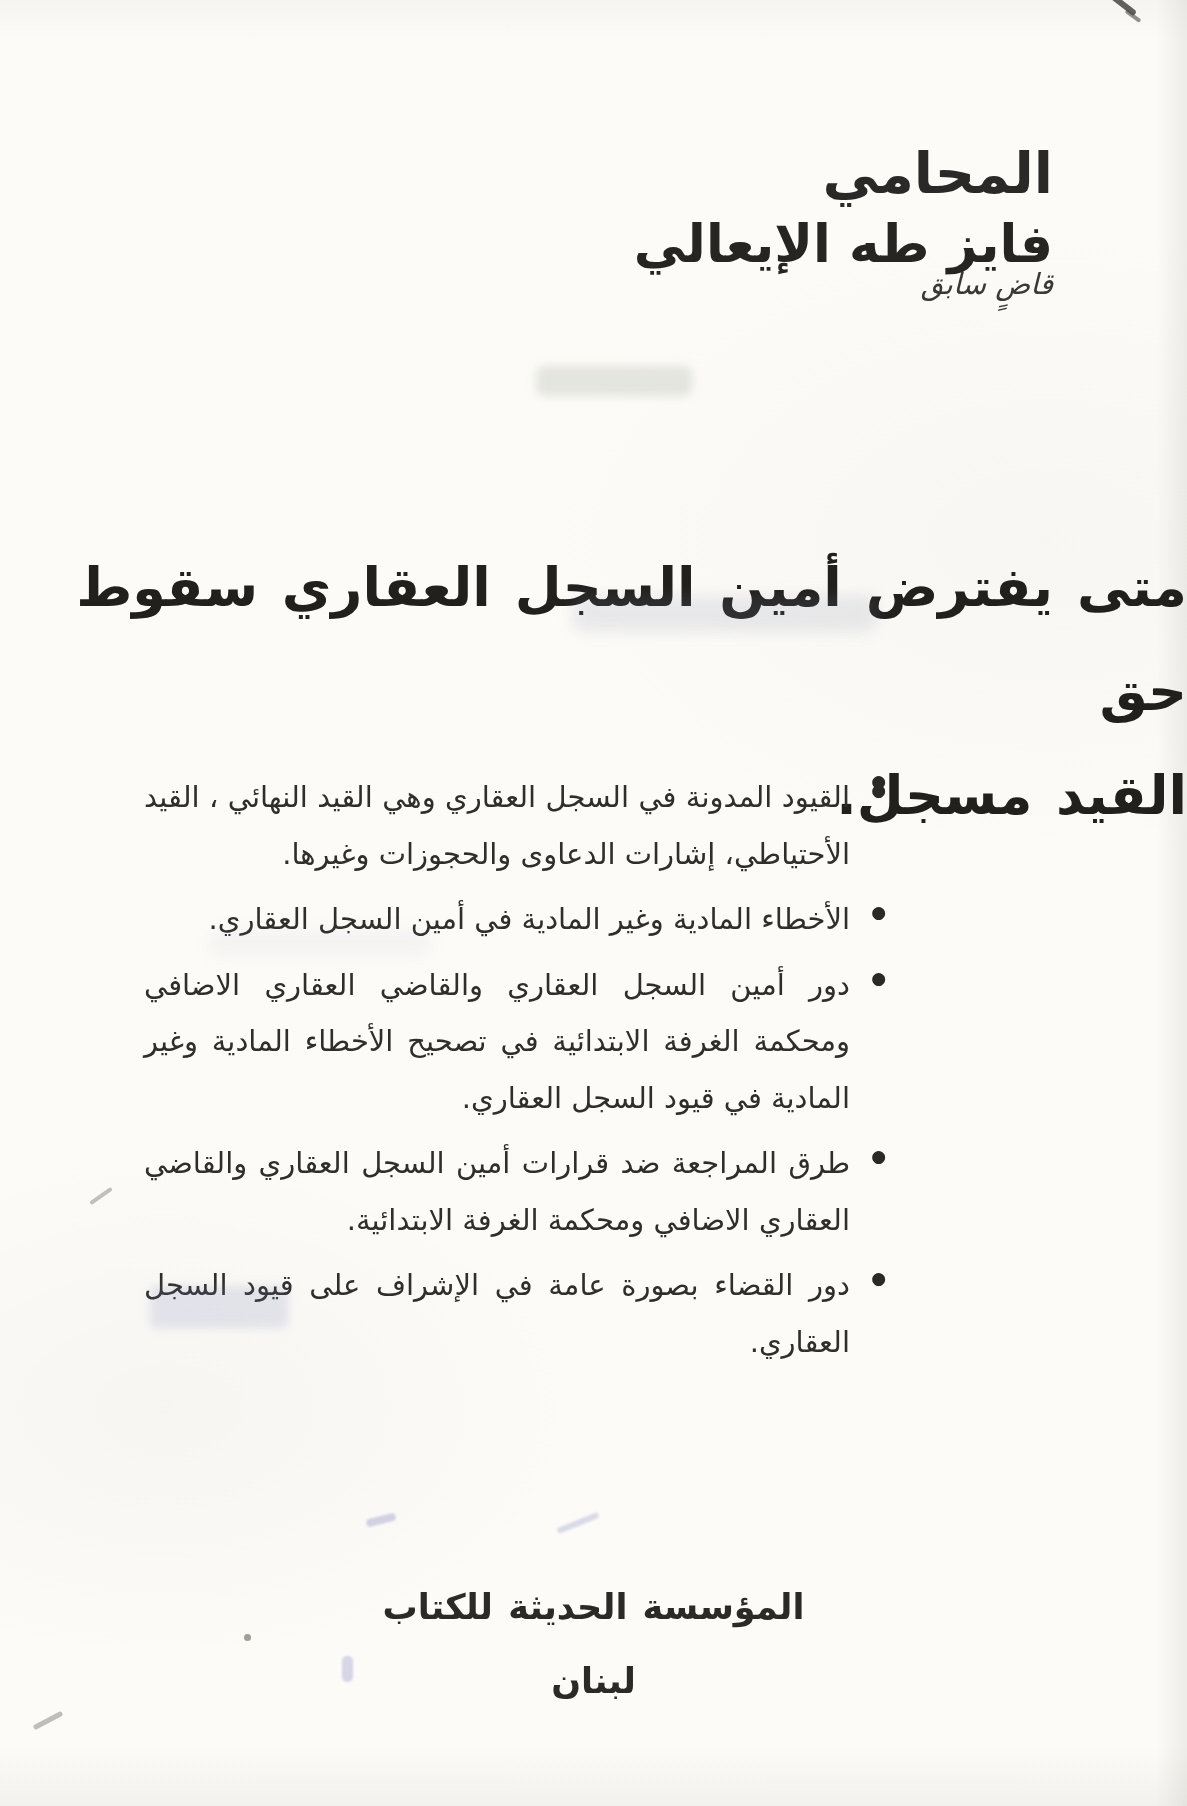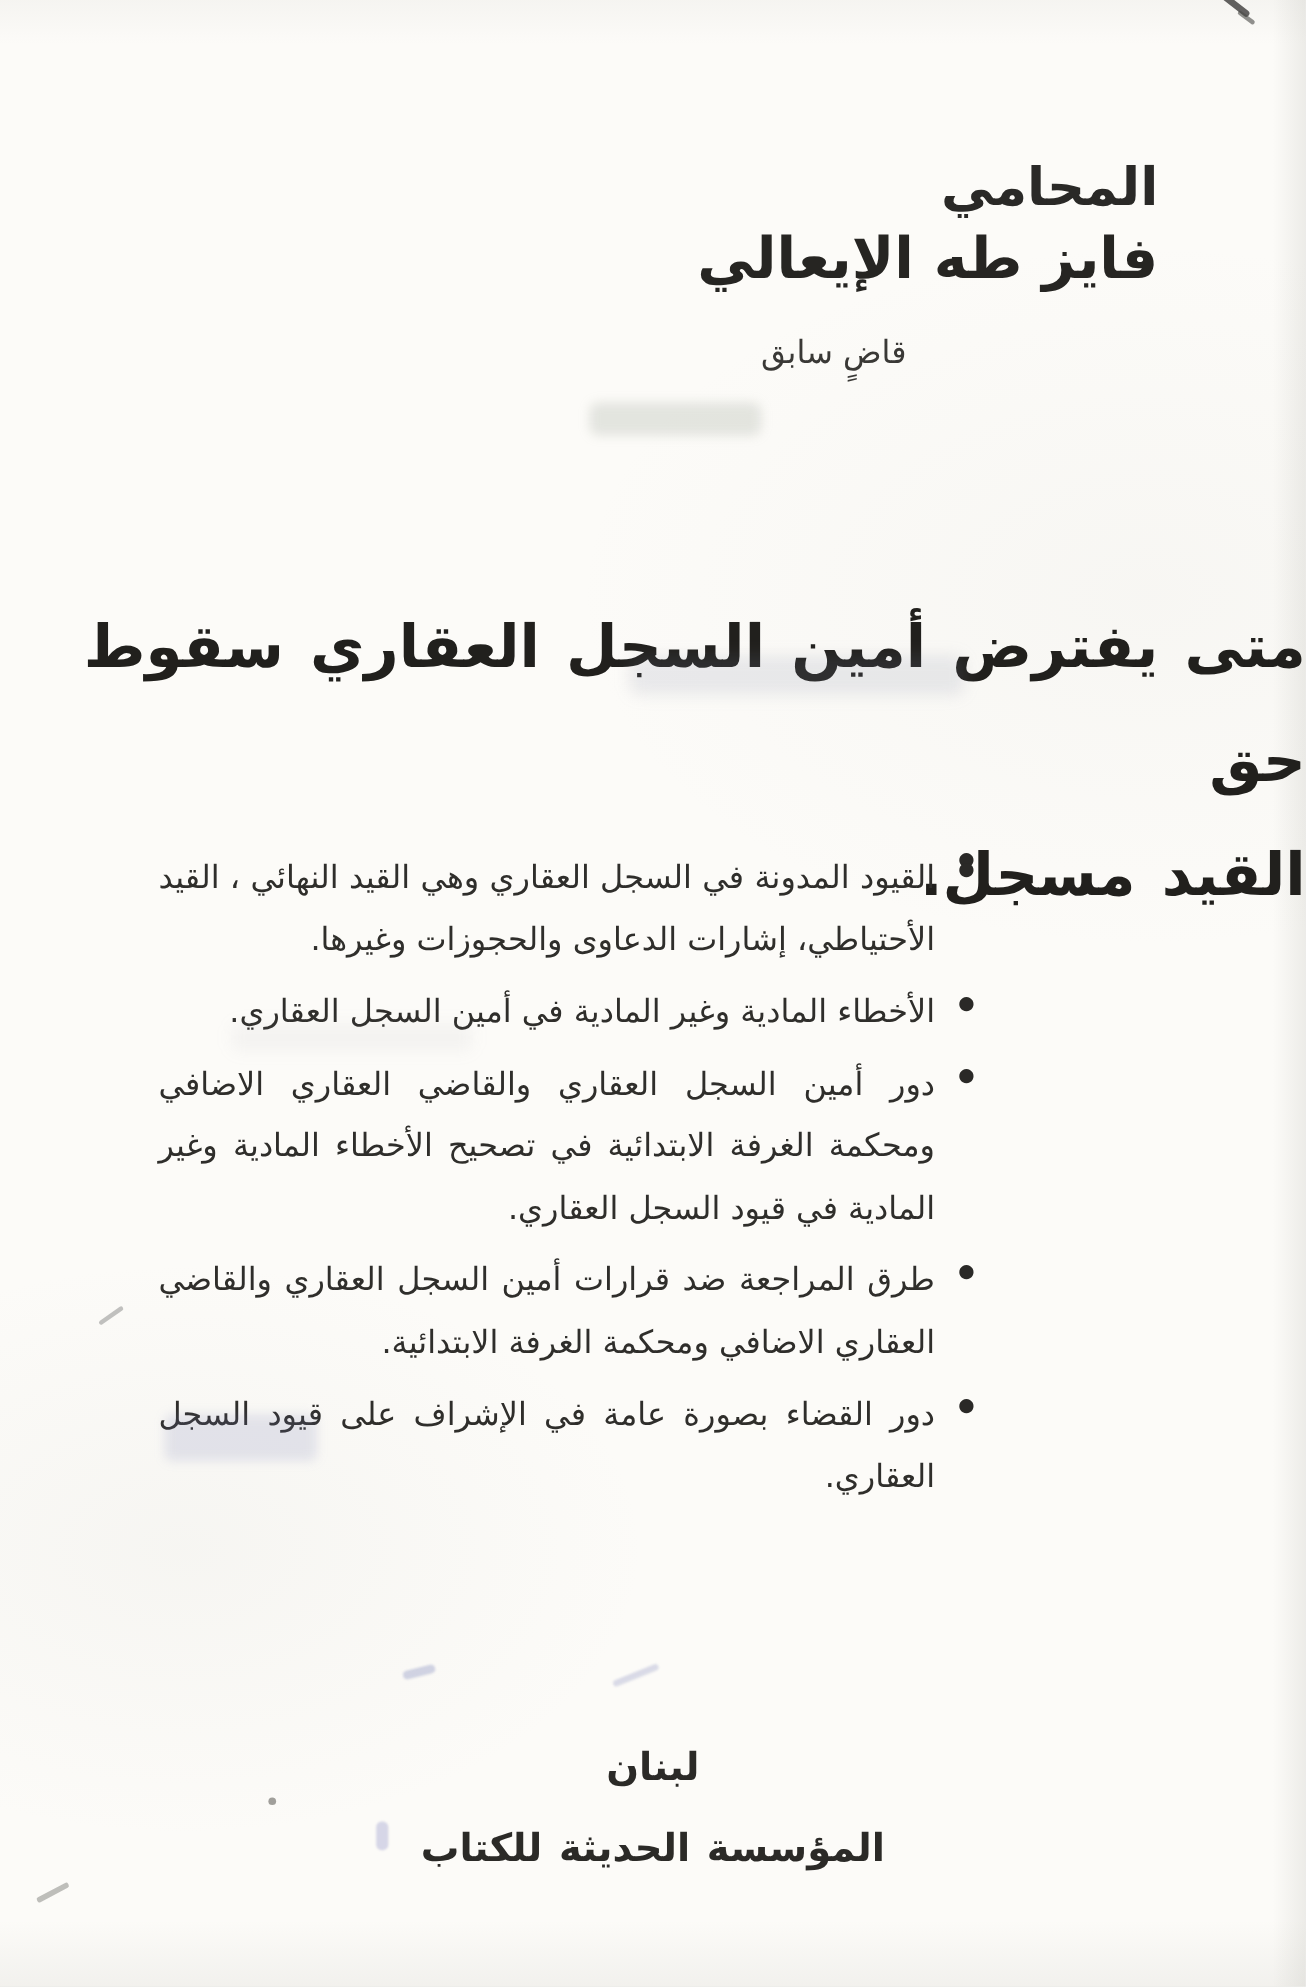--- a/index.html
+++ b/index.html
@@ -17,23 +17,23 @@
     overflow:hidden;
     direction:rtl;
     font-family:"DejaVu Sans", sans-serif;
     color:#2d2c29;
   }
   
   .author-block{
     position:absolute; top:146px; right:134px;
     text-align:right; line-height:1;
   }
-  .author-profession{ font-size:48px; font-weight:bold; color:#2a2927; }
+  .author-profession{ font-size:56px; font-weight:bold; color:#2a2927; }
   .author-name{ font-size:52px; font-weight:bold; margin-top:16px; color:#262522; }
-  .author-credential{ font-size:29px; margin-top:44px; padding-left:58px; color:#3a3936; text-align:left; }
+  .author-credential{ font-size:29px; padding-left:58px; color:#3a3936; text-align:right;font-style:italic; }
   
   .book-title{
     position:absolute; top:536px; left:0; right:0;
     font-size:54px; font-weight:bold; line-height:104px;
     color:#21201d; word-spacing:5px;
   }
   
   .topics{
     position:absolute; top:760px; right:337px; width:706px;
     font-size:29px; line-height:1.95; color:#2f2e2b;
@@ -105,22 +105,22 @@
       <span class="bullet-icon">●</span>
       <span>طرق المراجعة ضد قرارات أمين السجل العقاري والقاضي العقاري الاضافي ومحكمة الغرفة الابتدائية.</span>
     </div>
     <div class="topic-item">
       <span class="bullet-icon">●</span>
       <span>دور القضاء بصورة عامة في الإشراف على قيود السجل العقاري.</span>
     </div>
   </div>
 
   <div class="publisher-block">
+    <div>المؤسسة الحديثة للكتاب</div>
     <div>لبنان</div>
-    <div>المؤسسة الحديثة للكتاب</div>
   </div>
 
   <div class="artifact corner-mark-1"></div>
   <div class="artifact corner-mark-2"></div>
   <div class="artifact ghost-ihda"></div>
   <div class="artifact ghost-under-title"></div>
   <div class="artifact ghost-mid"></div>
   <div class="artifact ghost-nums"></div>
   <div class="artifact tick-left"></div>
   <div class="artifact squig-1"></div>

